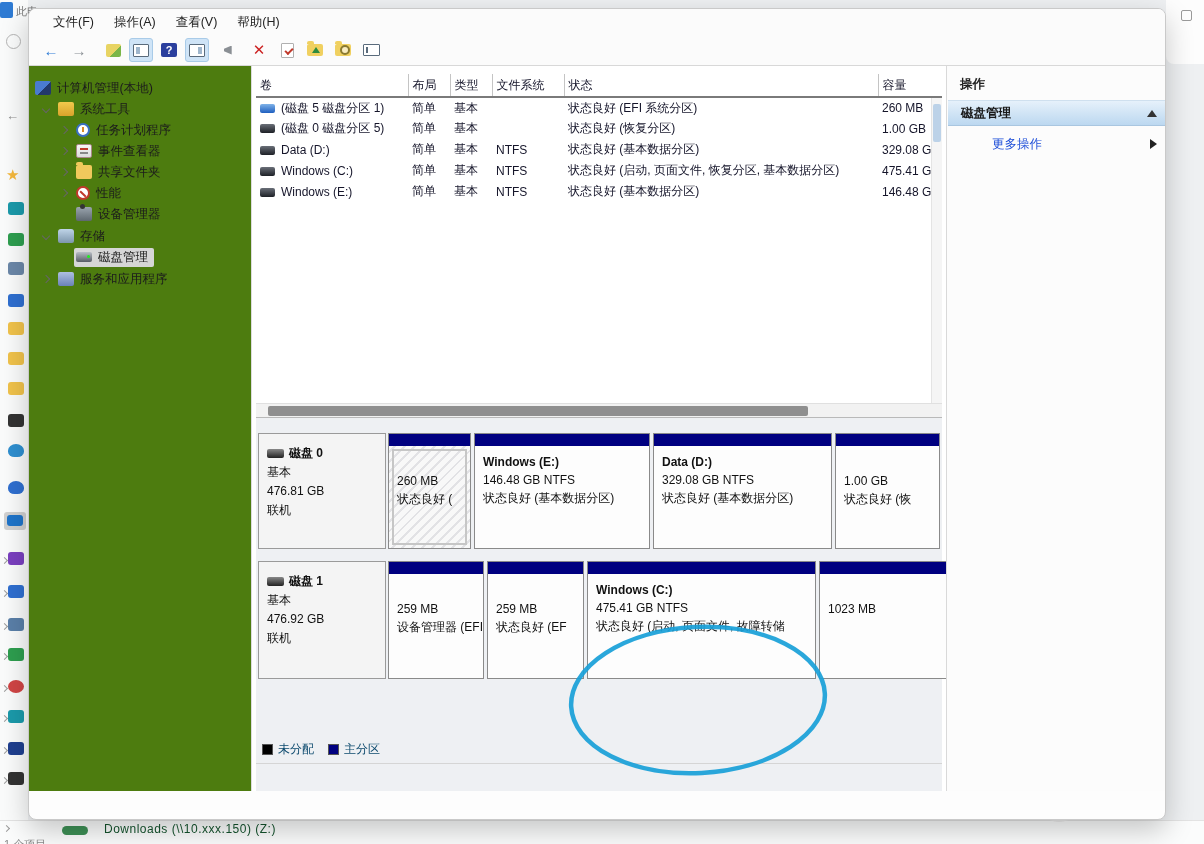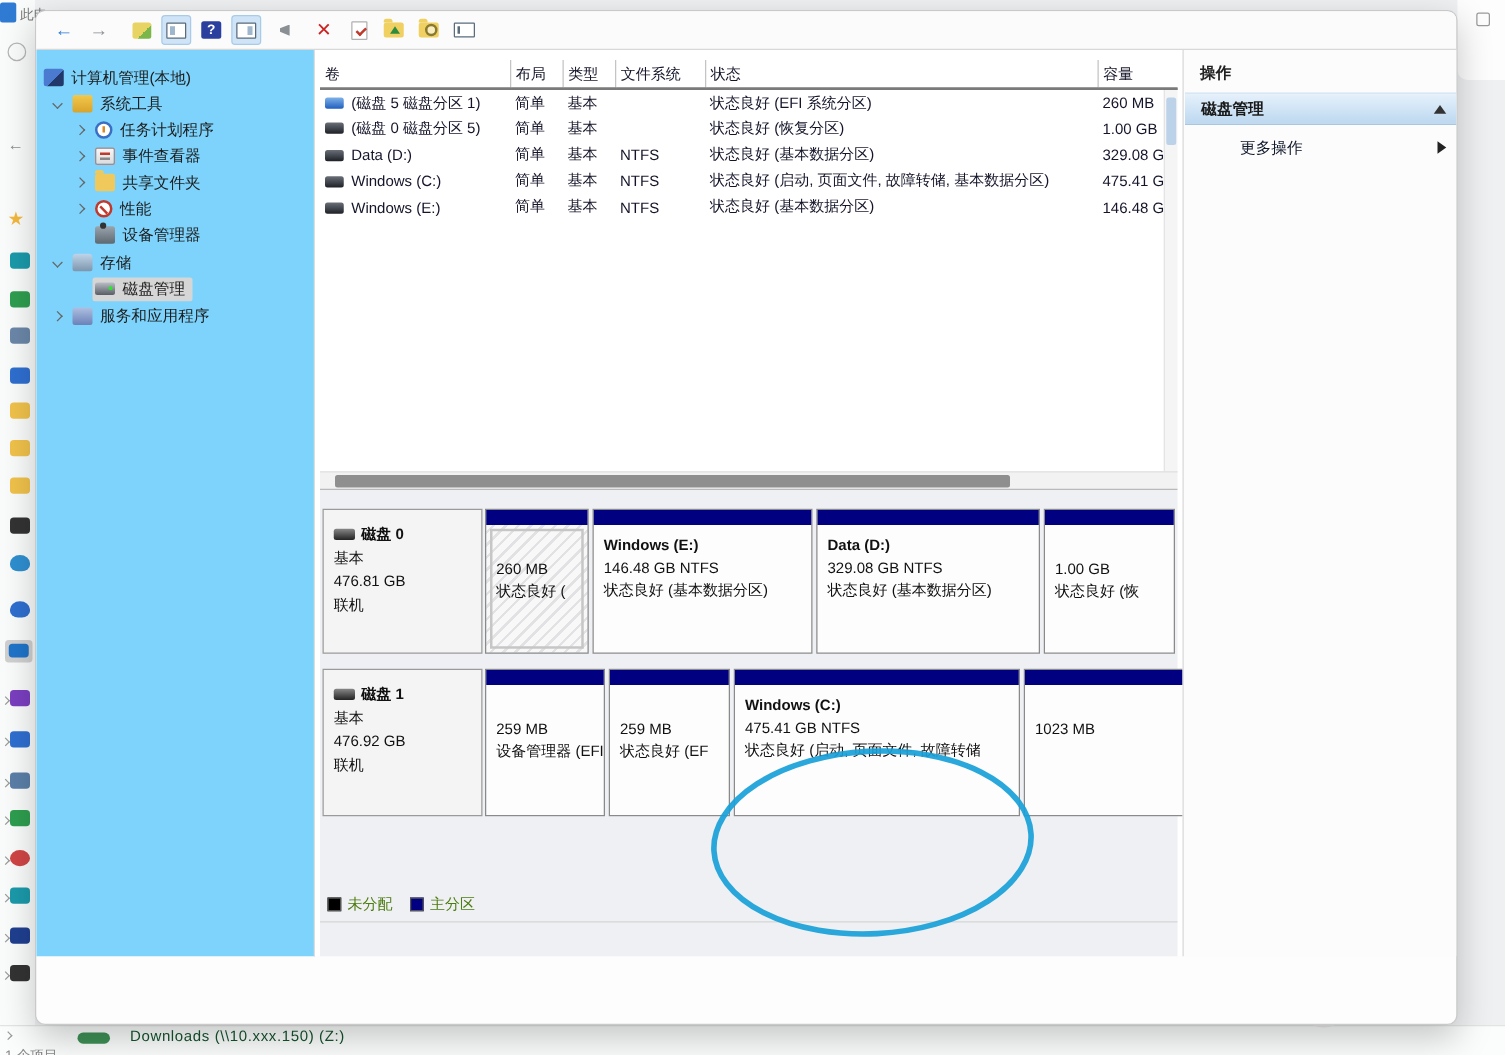--- a/index.html
+++ b/index.html
@@ -74,21 +74,21 @@
   .ic-folder.up::after { content:""; position:absolute; left:5px; top:2px; width:0; height:0;
     border:4px solid transparent; border-bottom:6px solid #2e8b3e; top:-1px; }
   .ic-folder.search::after { content:""; position:absolute; right:1px; top:1px; width:6px; height:6px;
     border:2px solid #8a7a30; border-radius:50%; background:rgba(255,255,255,.6); }
   .ic-props { width:17px; height:12px; border:1px solid #5a6b7c; border-radius:1px; background:#fff; position:relative; }
   .ic-props::before { content:""; position:absolute; left:2px; top:2px; width:2px; height:6px; background:#5a6b7c; }
 
   .content { position:relative; height:725px; background:#fff; }
 
   
-  .tree { position:absolute; left:0; top:0; width:223px; height:100%; background:#7dd3fc; border-right:1px solid #dcdcdc;padding-left:20px; }
+  .tree { position:absolute; left:0; top:0; width:223px; height:100%; background:#4d7c0f; border-right:1px solid #dcdcdc;padding-left:20px; }
   .trow { position:absolute; height:20px; display:flex; align-items:center; font-size:12.5px; color:#1c1c1c; white-space:nowrap; }
   .chev { width:6px; height:6px; border-right:1.5px solid #666; border-bottom:1.5px solid #666; margin-right:9px; flex:0 0 auto; }
   .chev.right { transform:rotate(-45deg); }
   .chev.down { transform:rotate(45deg); }
   .tic { width:16px; height:14px; border-radius:2px; margin-right:6px; flex:0 0 auto; position:relative; }
   .tic.computer { background:linear-gradient(135deg,#4a7bd0 0 55%, #22386b 55% 100%); }
   .tic.toolbox { background:linear-gradient(#f2c94c,#d9a32b); }
   .tic.clock { background:#fff; border:2px solid #3a6fc4; border-radius:50%; width:14px; height:14px; }
   .tic.clock::after { content:""; position:absolute; left:4px; top:2px; width:2px; height:5px; background:#d88a2a; }
   .tic.log { background:linear-gradient(#f7f7f7,#dcdcdc); border:1px solid #a88; }
@@ -132,34 +132,34 @@
   .part { border:1px solid #8a8a8a; background:#fdfdfd; position:relative; flex:0 0 auto; }
   .part .strip { height:12px; background:#000080; }
   .pbody { padding:7px 8px 0 8px; font-size:12px; line-height:18px; color:#111; white-space:nowrap; overflow:hidden; }
   .pbody.center { padding-top:26px; }
   .pname { font-weight:bold; }
   .part.hatched { background:repeating-linear-gradient(135deg,#f8f8f8 0 5px,#e2e2e5 5px 7px); }
   .part.hatched .inner { position:absolute; left:3px; right:3px; top:15px; bottom:3px; border:2px solid #c6c6c6; pointer-events:none; }
   .d0p1{width:83px} .d0p2{width:176px} .d0p3{width:179px} .d0p4{width:105px}
   .d1p1{width:96px} .d1p2{width:97px} .d1p3{width:229px} .d1p4{width:131px}
 
-  .legend { position:absolute; left:6px; top:323px; display:flex; align-items:center; font-size:12px; color:#4d7c0f;font-family:Liberation Serif, serif; }
+  .legend { position:absolute; left:6px; top:323px; display:flex; align-items:center; font-size:12px; color:#0c4a6e;font-family:Liberation Serif, serif; }
   .sw { width:11px; height:11px; margin-right:5px; border:1px solid #555; }
   .legend .item { display:flex; align-items:center; margin-right:14px; }
   .graph-bottom-line { position:absolute; left:0; top:345px; width:686px; height:1px; background:#d5d5d5; }
 
   
   .actions { position:absolute; left:917px; top:0; width:221px; height:100%; background:#fcfcfc; border-left:1px solid #d9d9d9; }
   .actions-title { position:absolute; left:13px; top:10px; font-size:12.5px; font-weight:bold; color:#222; }
   .actions-group { position:absolute; left:1px; top:34px; width:219px; height:26px;
     background:linear-gradient(#e6f1fb,#bcd8f0); border-top:1px solid #cfe0ef; border-bottom:1px solid #a9c6e0;
     display:flex; align-items:center; padding:0 10px 0 13px; font-size:12.5px; font-weight:bold; color:#1a1a1a; }
   .tri-up { margin-left:auto; width:0; height:0; border-left:5px solid transparent; border-right:5px solid transparent; border-bottom:7px solid #333; }
   .actions-more { position:absolute; left:1px; top:66px; width:219px; height:24px;
-    display:flex; align-items:center; padding:0 10px 0 44px; font-size:12.5px; color:#0f172a; }
+    display:flex; align-items:center; padding:0 10px 0 44px; font-size:12.5px; color:#1d4ed8; }
   .tri-right { margin-left:auto; width:0; height:0; border-top:5px solid transparent; border-bottom:5px solid transparent; border-left:7px solid #222; }
 
   
   .annot { position:absolute; left:534px; top:553px; pointer-events:none; z-index:40; }
 </style>
 </head>
 <body>
 
 <div class="bg-left-strip">
   <span class="bg-circle-btn" style="top:34px"></span>
@@ -211,20 +211,26 @@
       <span class="wm-router"></span>
       <span class="wm-dots"></span>
     </span>
   <span class="wm-name">路由器</span>
   <span class="wm-site">luyouqi.com</span>
 </div>
 
 <div class="window">
 
 
+  <div class="menubar">
+    <span class="menu-item">文件(F)</span>
+    <span class="menu-item">操作(A)</span>
+    <span class="menu-item">查看(V)</span>
+    <span class="menu-item">帮助(H)</span>
+  </div>
 
   <div class="toolbar">
     <span class="tb">
         <span class="ic-back">←</span>
       </span>
     <span class="tb">
         <span class="ic-fwd">→</span>
       </span>
     <span class="tb-sep"></span>
     <span class="tb">
@@ -363,21 +369,21 @@
               <td>NTFS</td>
               <td>状态良好 (基本数据分区)</td>
               <td>329.08 G</td>
             </tr>
 
             <tr>
               <td><span class="vol-ic dark"></span><span>Windows (C:)</span></td>
               <td>简单</td>
               <td>基本</td>
               <td>NTFS</td>
-              <td>状态良好 (启动, 页面文件, 故障转储, 基本数据分区)</td>
+              <td>状态良好 (启动, 页面文件, 恢复分区, 基本数据分区)</td>
               <td>475.41 G</td>
             </tr>
 
             <tr>
               <td><span class="vol-ic dark"></span><span>Windows (E:)</span></td>
               <td>简单</td>
               <td>基本</td>
               <td>NTFS</td>
               <td>状态良好 (基本数据分区)</td>
               <td>146.48 G</td>

